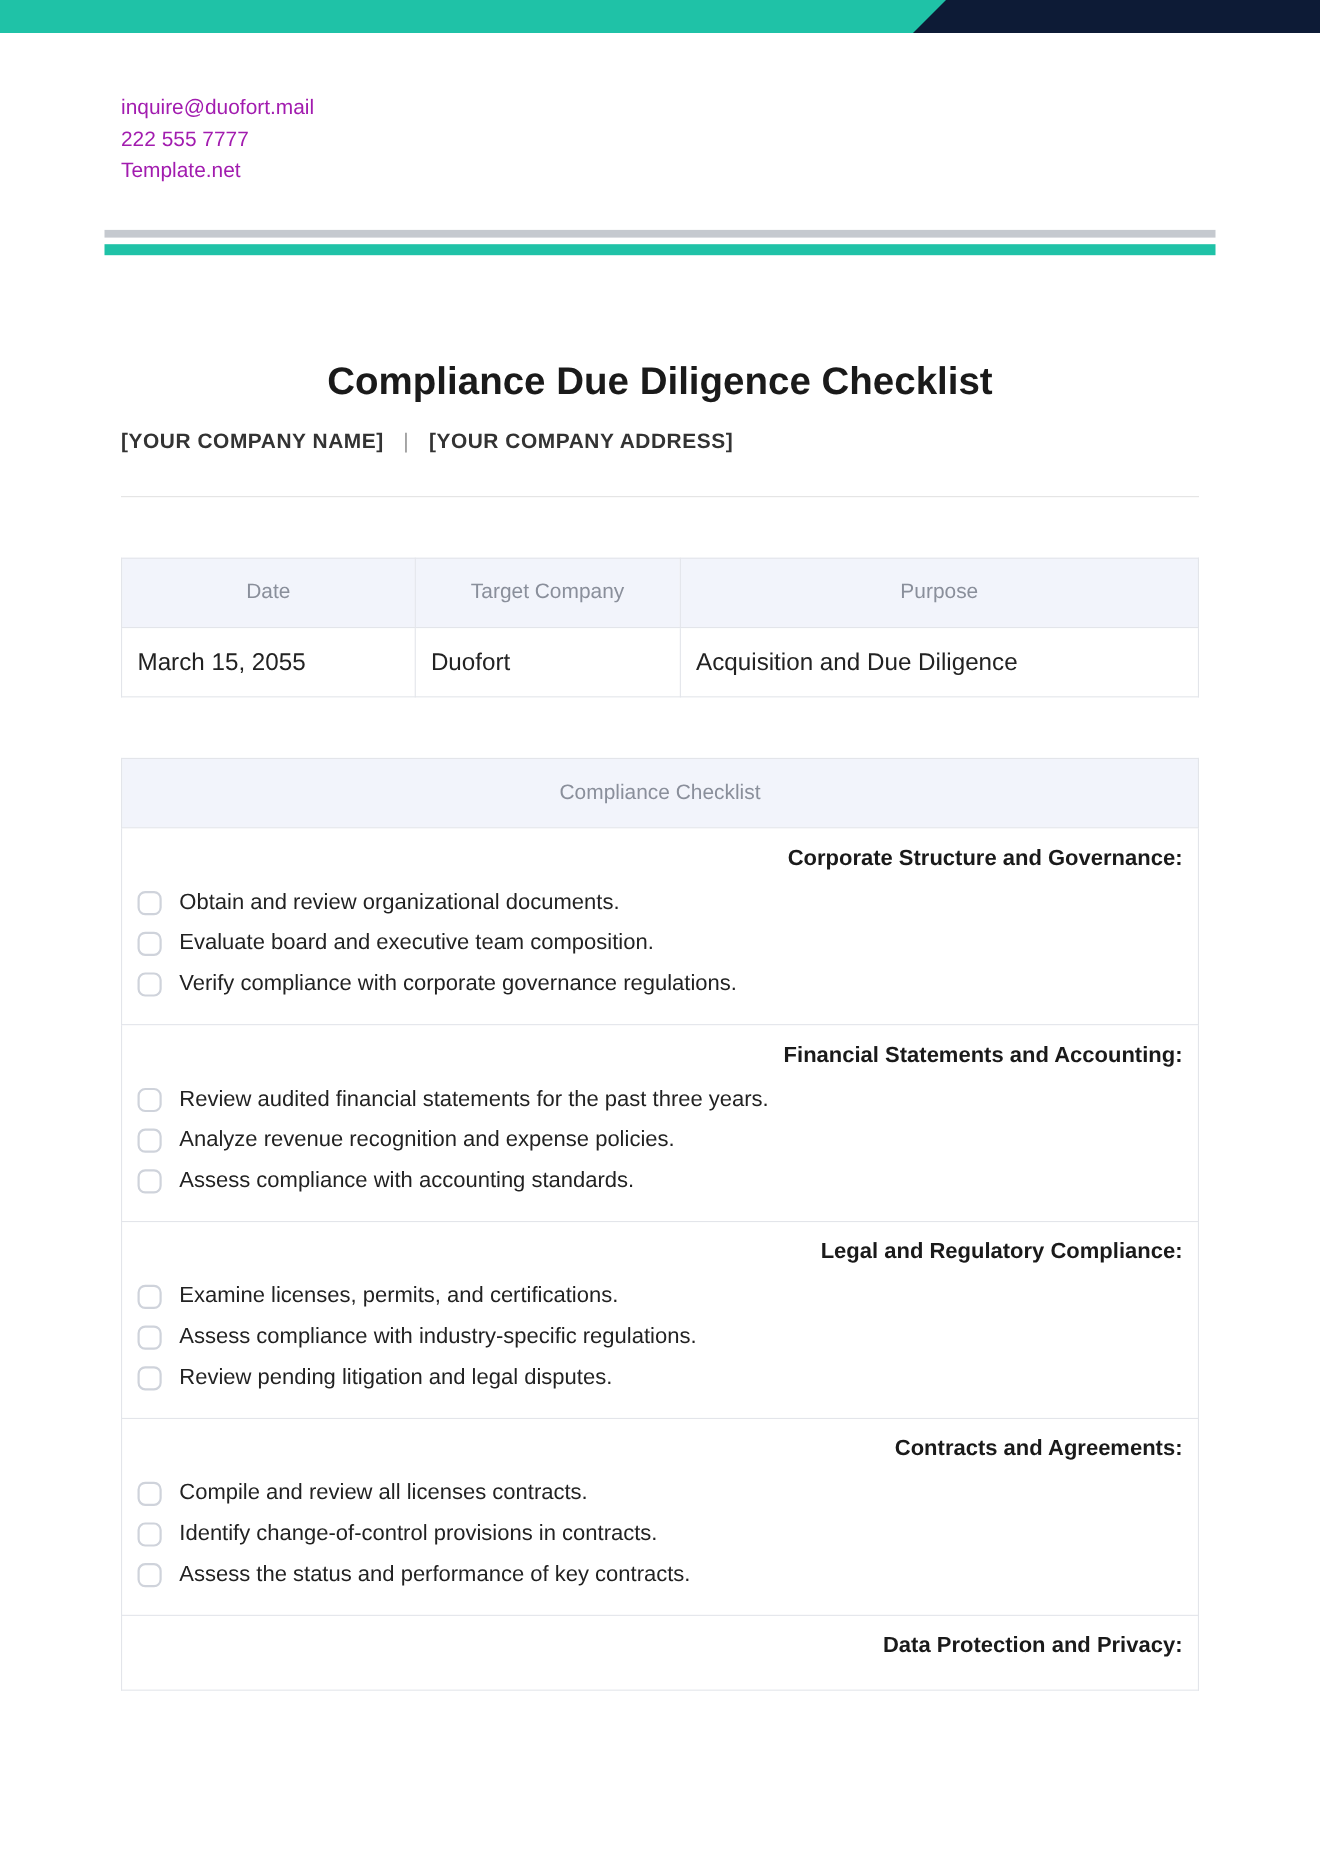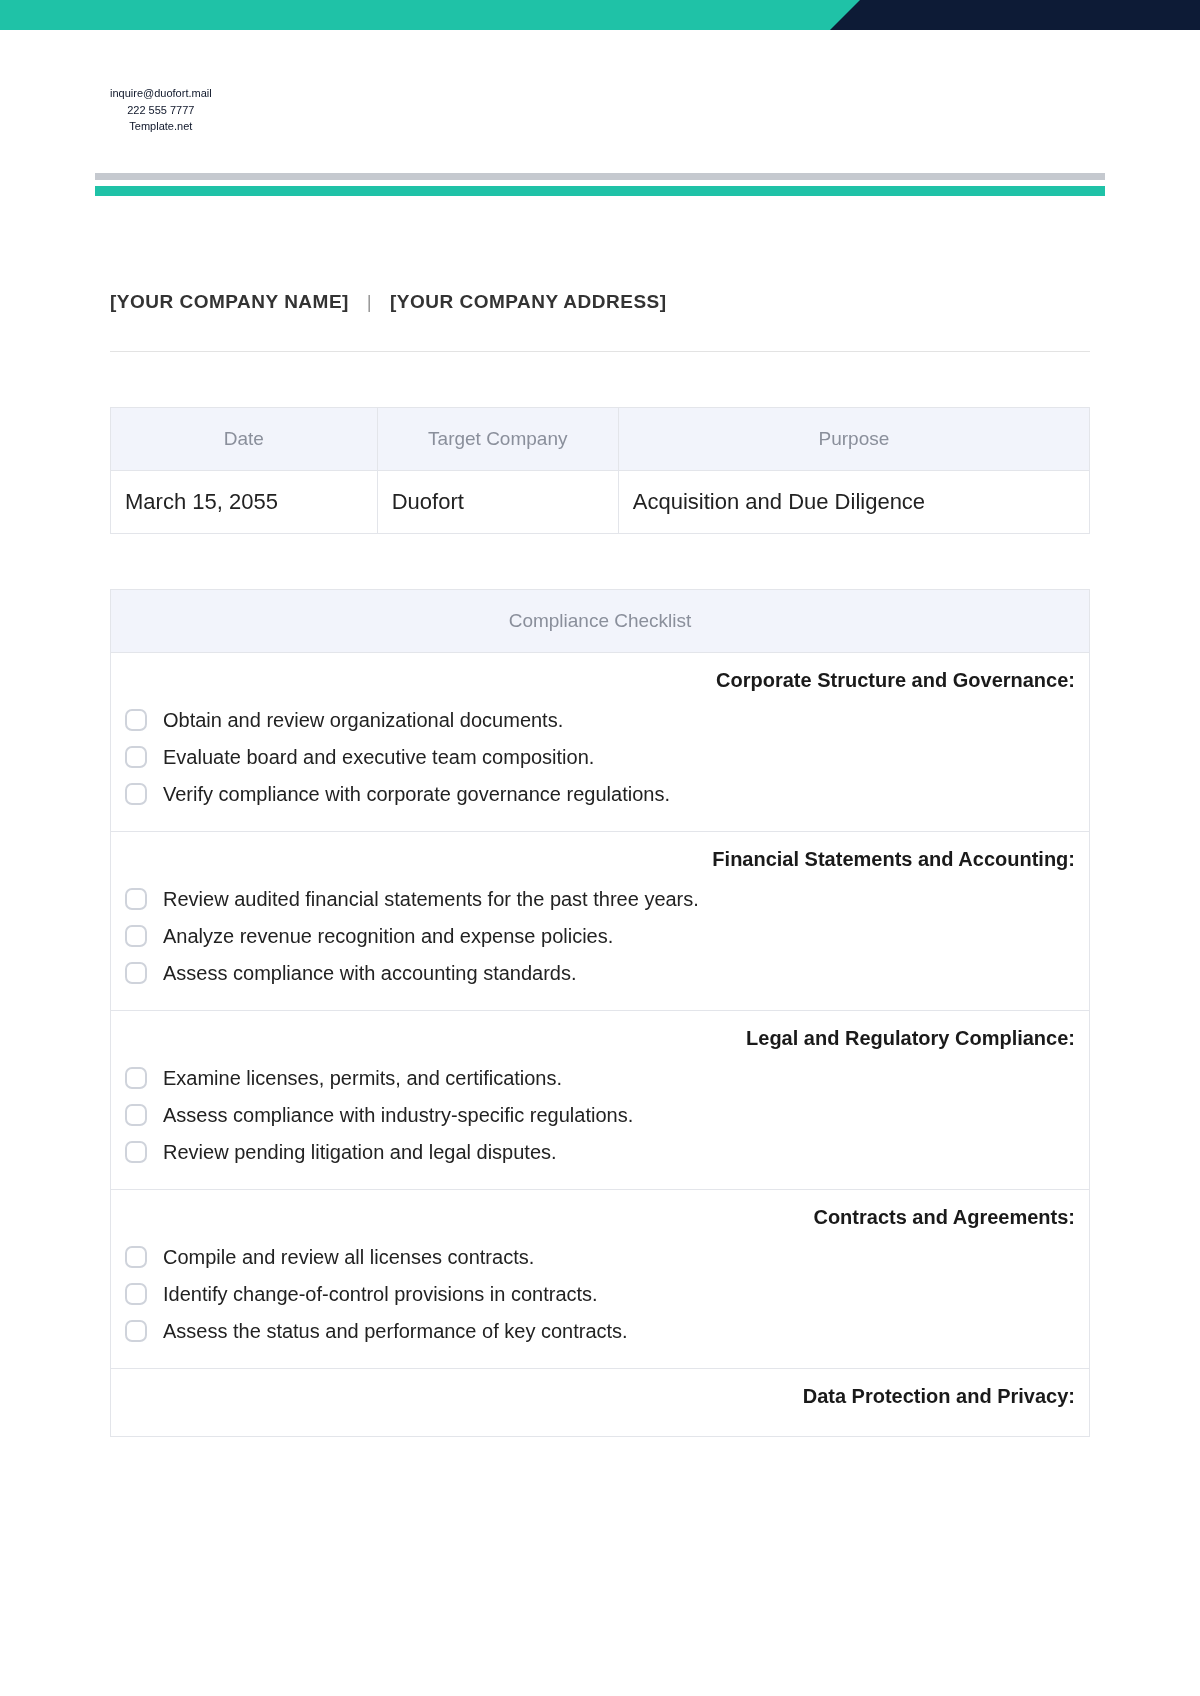--- a/index.html
+++ b/index.html
@@ -35,24 +35,23 @@
       border-top: 30px solid transparent;
       border-right: 30px solid #0d1b36;
     }
     .header-section {
       padding: 55px 110px 0 110px;
       display: flex;
       justify-content: space-between;
       align-items: flex-start;
     }
     .contact-info {
-      font-size: 11px;
+      font-size: 19px;
       line-height: 1.5;
-      color: #0f172a;
-      text-align: center;
+      color: #a21caf;
     }
     .logo-circle {
       width: 92px;
       height: 92px;
       border-radius: 50%;
       background: #1fc2a7;
       display: flex;
       flex-direction: column;
       align-items: center;
       justify-content: center;
@@ -145,21 +144,21 @@
     }
     .section-heading {
       font-weight: bold;
       font-size: 20px;
       color: #1a1a1a;
       margin-bottom: 10px;
       text-align: right;
     }
     .check-item {
       display: flex;
-      align-items: flex-start;
+      align-items: flex-end;
       gap: 16px;
       padding: 7px 0;
     }
     .checkbox {
       width: 22px;
       height: 22px;
       border: 2px solid #cfd3db;
       border-radius: 7px;
       flex-shrink: 0;
     }
@@ -182,20 +181,21 @@
     <div>Template.net</div>
   </div>
 </div>
 
 <div class="divider-block">
   <div class="divider-gray"></div>
   <div class="divider-teal"></div>
 </div>
 
 <div class="content">
+  <h1 class="title">Compliance Due Diligence Checklist</h1>
   <div class="subtitle">
     <span>[YOUR COMPANY NAME]</span>
     <span class="sep">|</span>
     <span>[YOUR COMPANY ADDRESS]</span>
   </div>
 
   <hr class="hr-thin">
 
   <table class="info-table">
     <thead>

